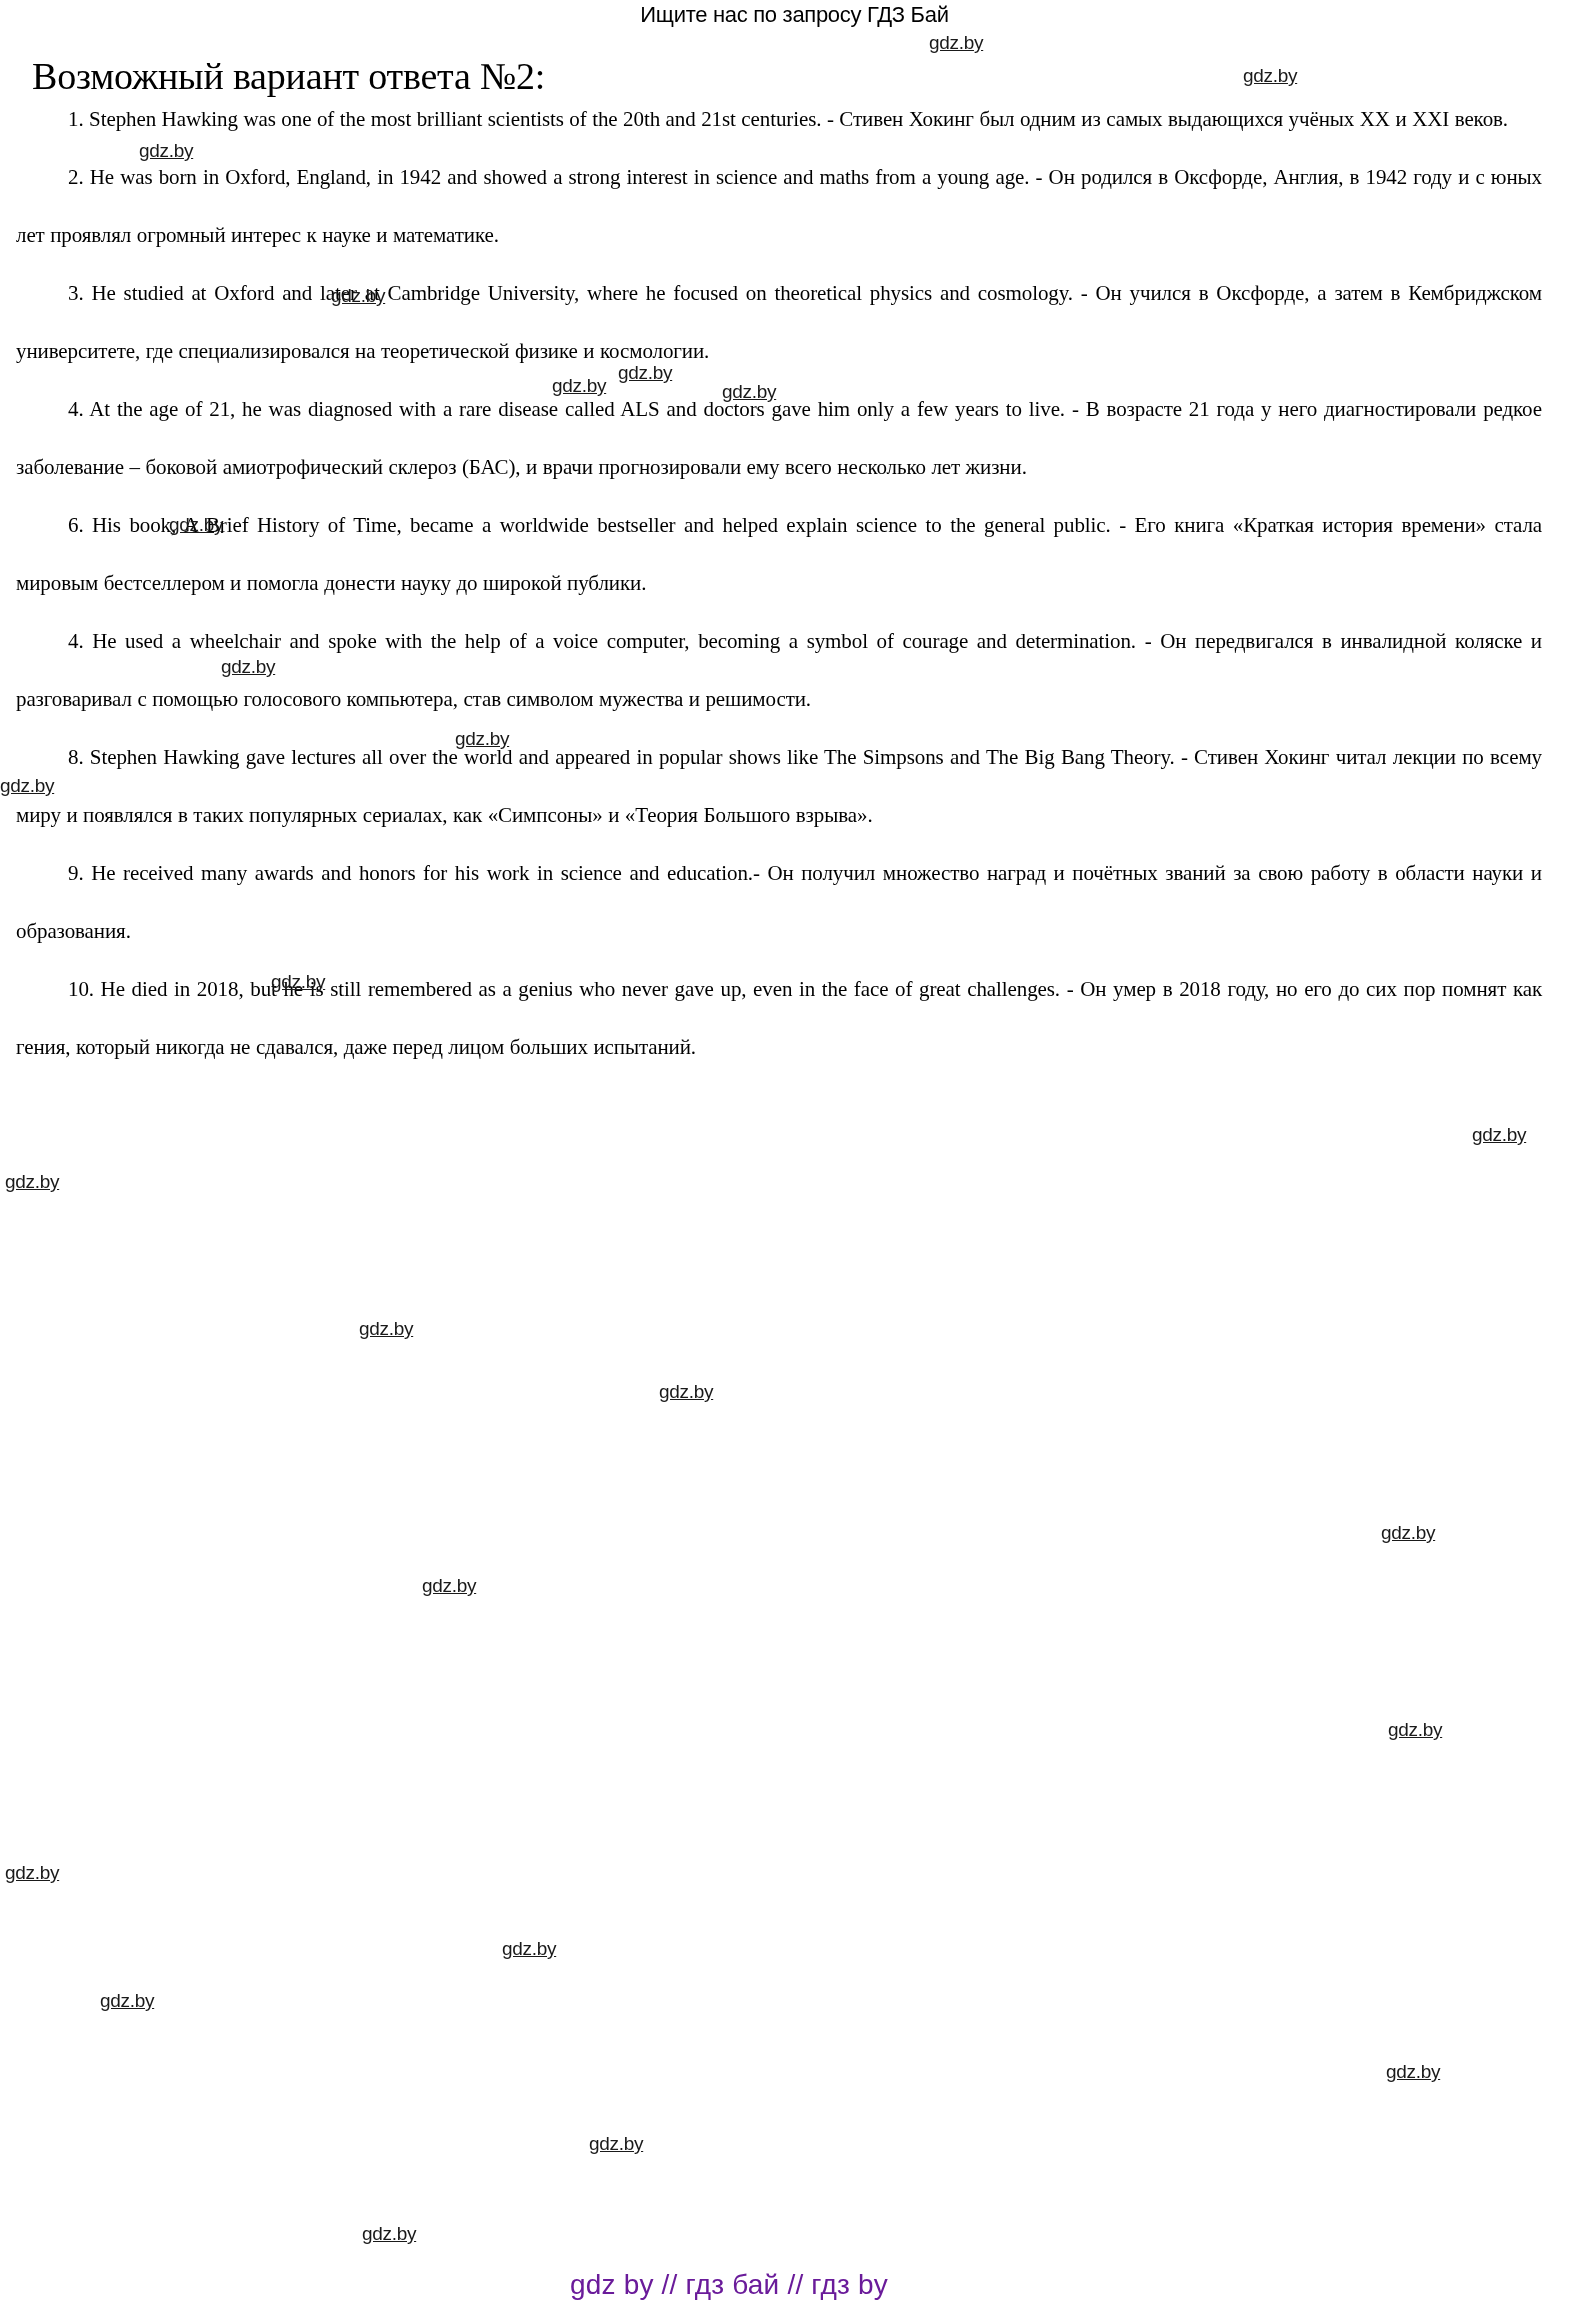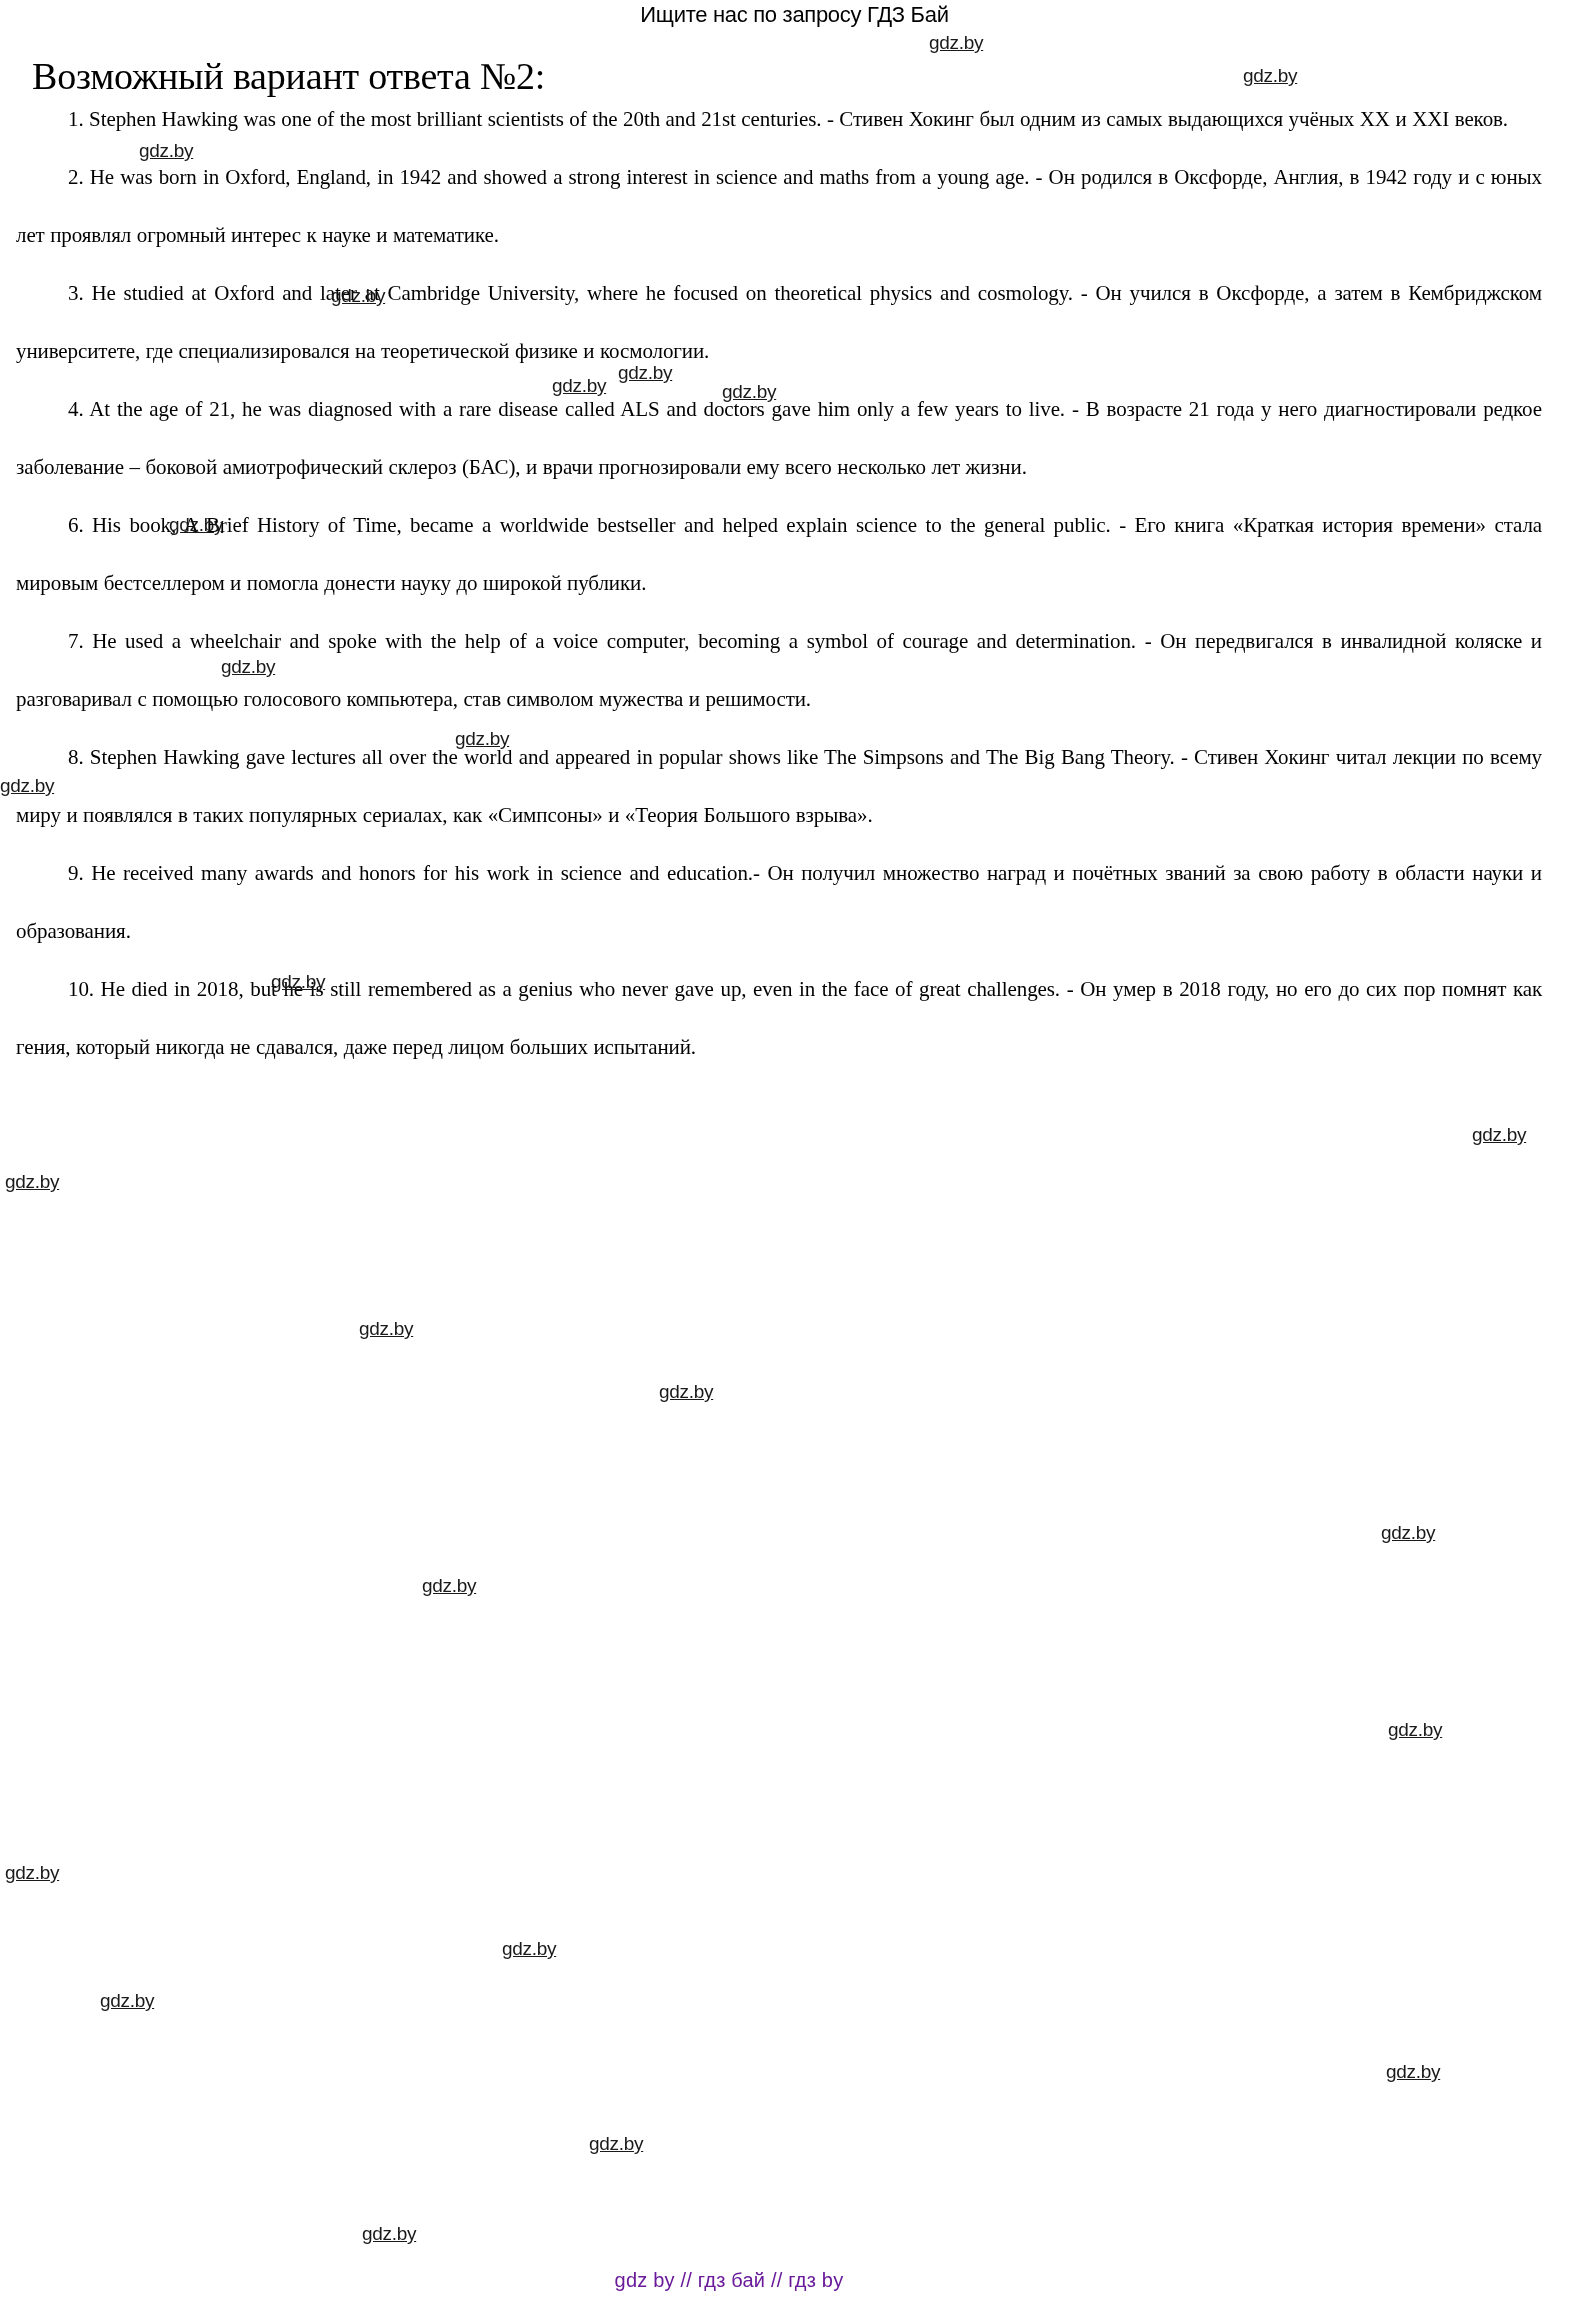--- a/index.html
+++ b/index.html
@@ -65,21 +65,21 @@
   }
 
   
   .footer {
     position: absolute;
     top: 2269px;
     left: 0;
     width: 1458px;
     text-align: center;
     font-family: "Liberation Sans", "DejaVu Sans", sans-serif;
-    font-size: 20px;
+    font-size: 28px;
     color: #6a1b9a;
     white-space: nowrap;
     letter-spacing: 0.2px;
   }
 
   
   .wm {
     position: absolute;
     font-family: "Liberation Sans", "DejaVu Sans", sans-serif;
     font-size: 19px;
@@ -98,21 +98,21 @@
   <div class="promo" style="color: #000000;">Ищите нас по запросу ГДЗ Бай</div>
 
   <h1 class="doc-title">Возможный вариант ответа №2:</h1>
 
   <div class="body-text">
     <p>1.  Stephen Hawking was one of the most brilliant scientists of the 20th and 21st centuries. - Стивен Хокинг был одним из самых выдающихся учёных XX и XXI веков.</p>
     <p>2.  He was born in Oxford, England, in 1942 and showed a strong interest in science and maths from a young age. - Он родился в Оксфорде, Англия, в 1942 году и с юных лет проявлял огромный интерес к науке и математике.</p>
     <p>3.  He studied at Oxford and later at Cambridge University, where he focused on theoretical physics and cosmology. - Он учился в Оксфорде, а затем в Кембриджском университете, где специализировался на теоретической физике и космологии.</p>
     <p>4.  At the age of 21, he was diagnosed with a rare disease called ALS and doctors gave him only a few years to live. - В возрасте 21 года у него диагностировали редкое заболевание – боковой амиотрофический склероз (БАС), и врачи прогнозировали ему всего несколько лет жизни.</p>
     <p>6.  His book, A Brief History of Time, became a worldwide bestseller and helped explain science to the general public. - Его книга «Краткая история времени» стала мировым бестселлером и помогла донести науку до широкой публики.</p>
-    <p>7.  He used a wheelchair and spoke with the help of a voice computer, becoming a symbol of courage and determination. - Он передвигался в инвалидной коляске и разговаривал с помощью голосового компьютера, став символом мужества и решимости.</p>
+    <p>4.  He used a wheelchair and spoke with the help of a voice computer, becoming a symbol of courage and determination. - Он передвигался в инвалидной коляске и разговаривал с помощью голосового компьютера, став символом мужества и решимости.</p>
     <p>8.  Stephen Hawking gave lectures all over the world and appeared in popular shows like The Simpsons and The Big Bang Theory. - Стивен Хокинг читал лекции по всему миру и появлялся в таких популярных сериалах, как «Симпсоны» и «Теория Большого взрыва».</p>
     <p>9.  He received many awards and honors for his work in science and education.- Он получил множество наград и почётных званий за свою работу в области науки и образования.</p>
     <p>10.  He died in 2018, but he is still remembered as a genius who never gave up, even in the face of great challenges. - Он умер в 2018 году, но его до сих пор помнят как гения, который никогда не сдавался, даже перед лицом больших испытаний.</p>
   </div>
 
   <div id="watermark-layer">
       <span class="wm" style="left: 929px; top: 32px;">gdz.by</span>
       <span class="wm" style="left: 1243px; top: 65px;">gdz.by</span>
       <span class="wm" style="left: 139px; top: 140px;">gdz.by</span>
       <span class="wm" style="left: 331px; top: 285px;">gdz.by</span>

